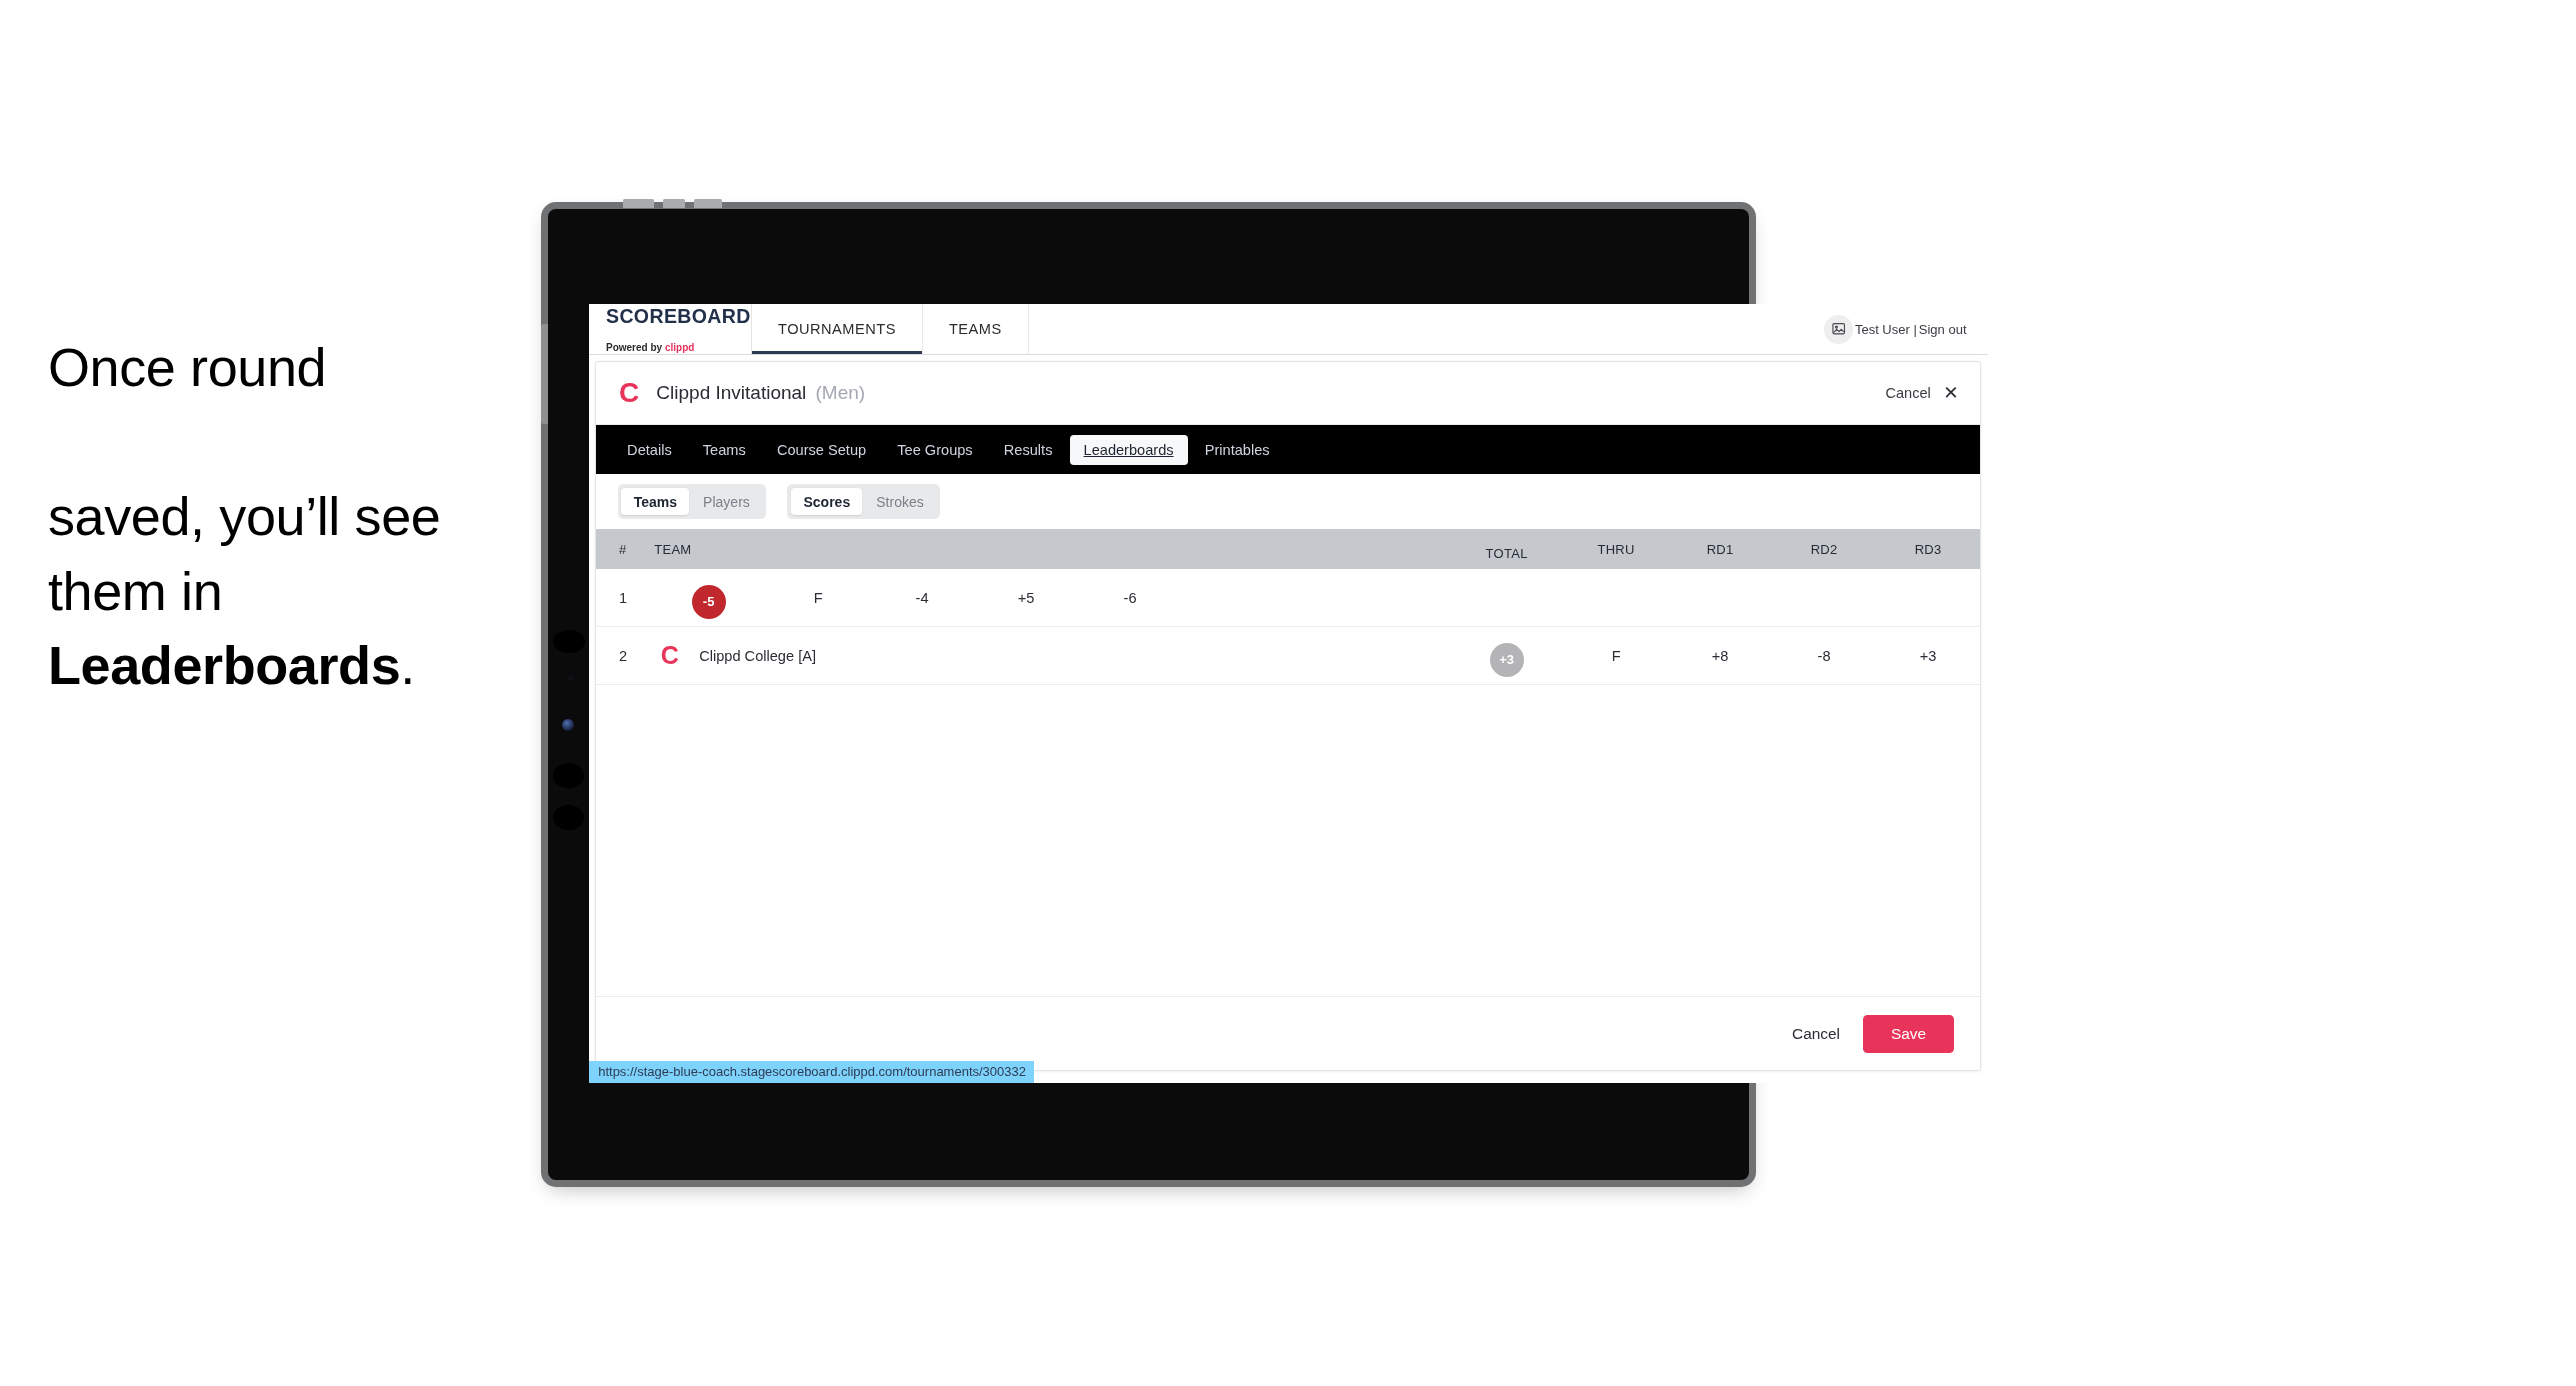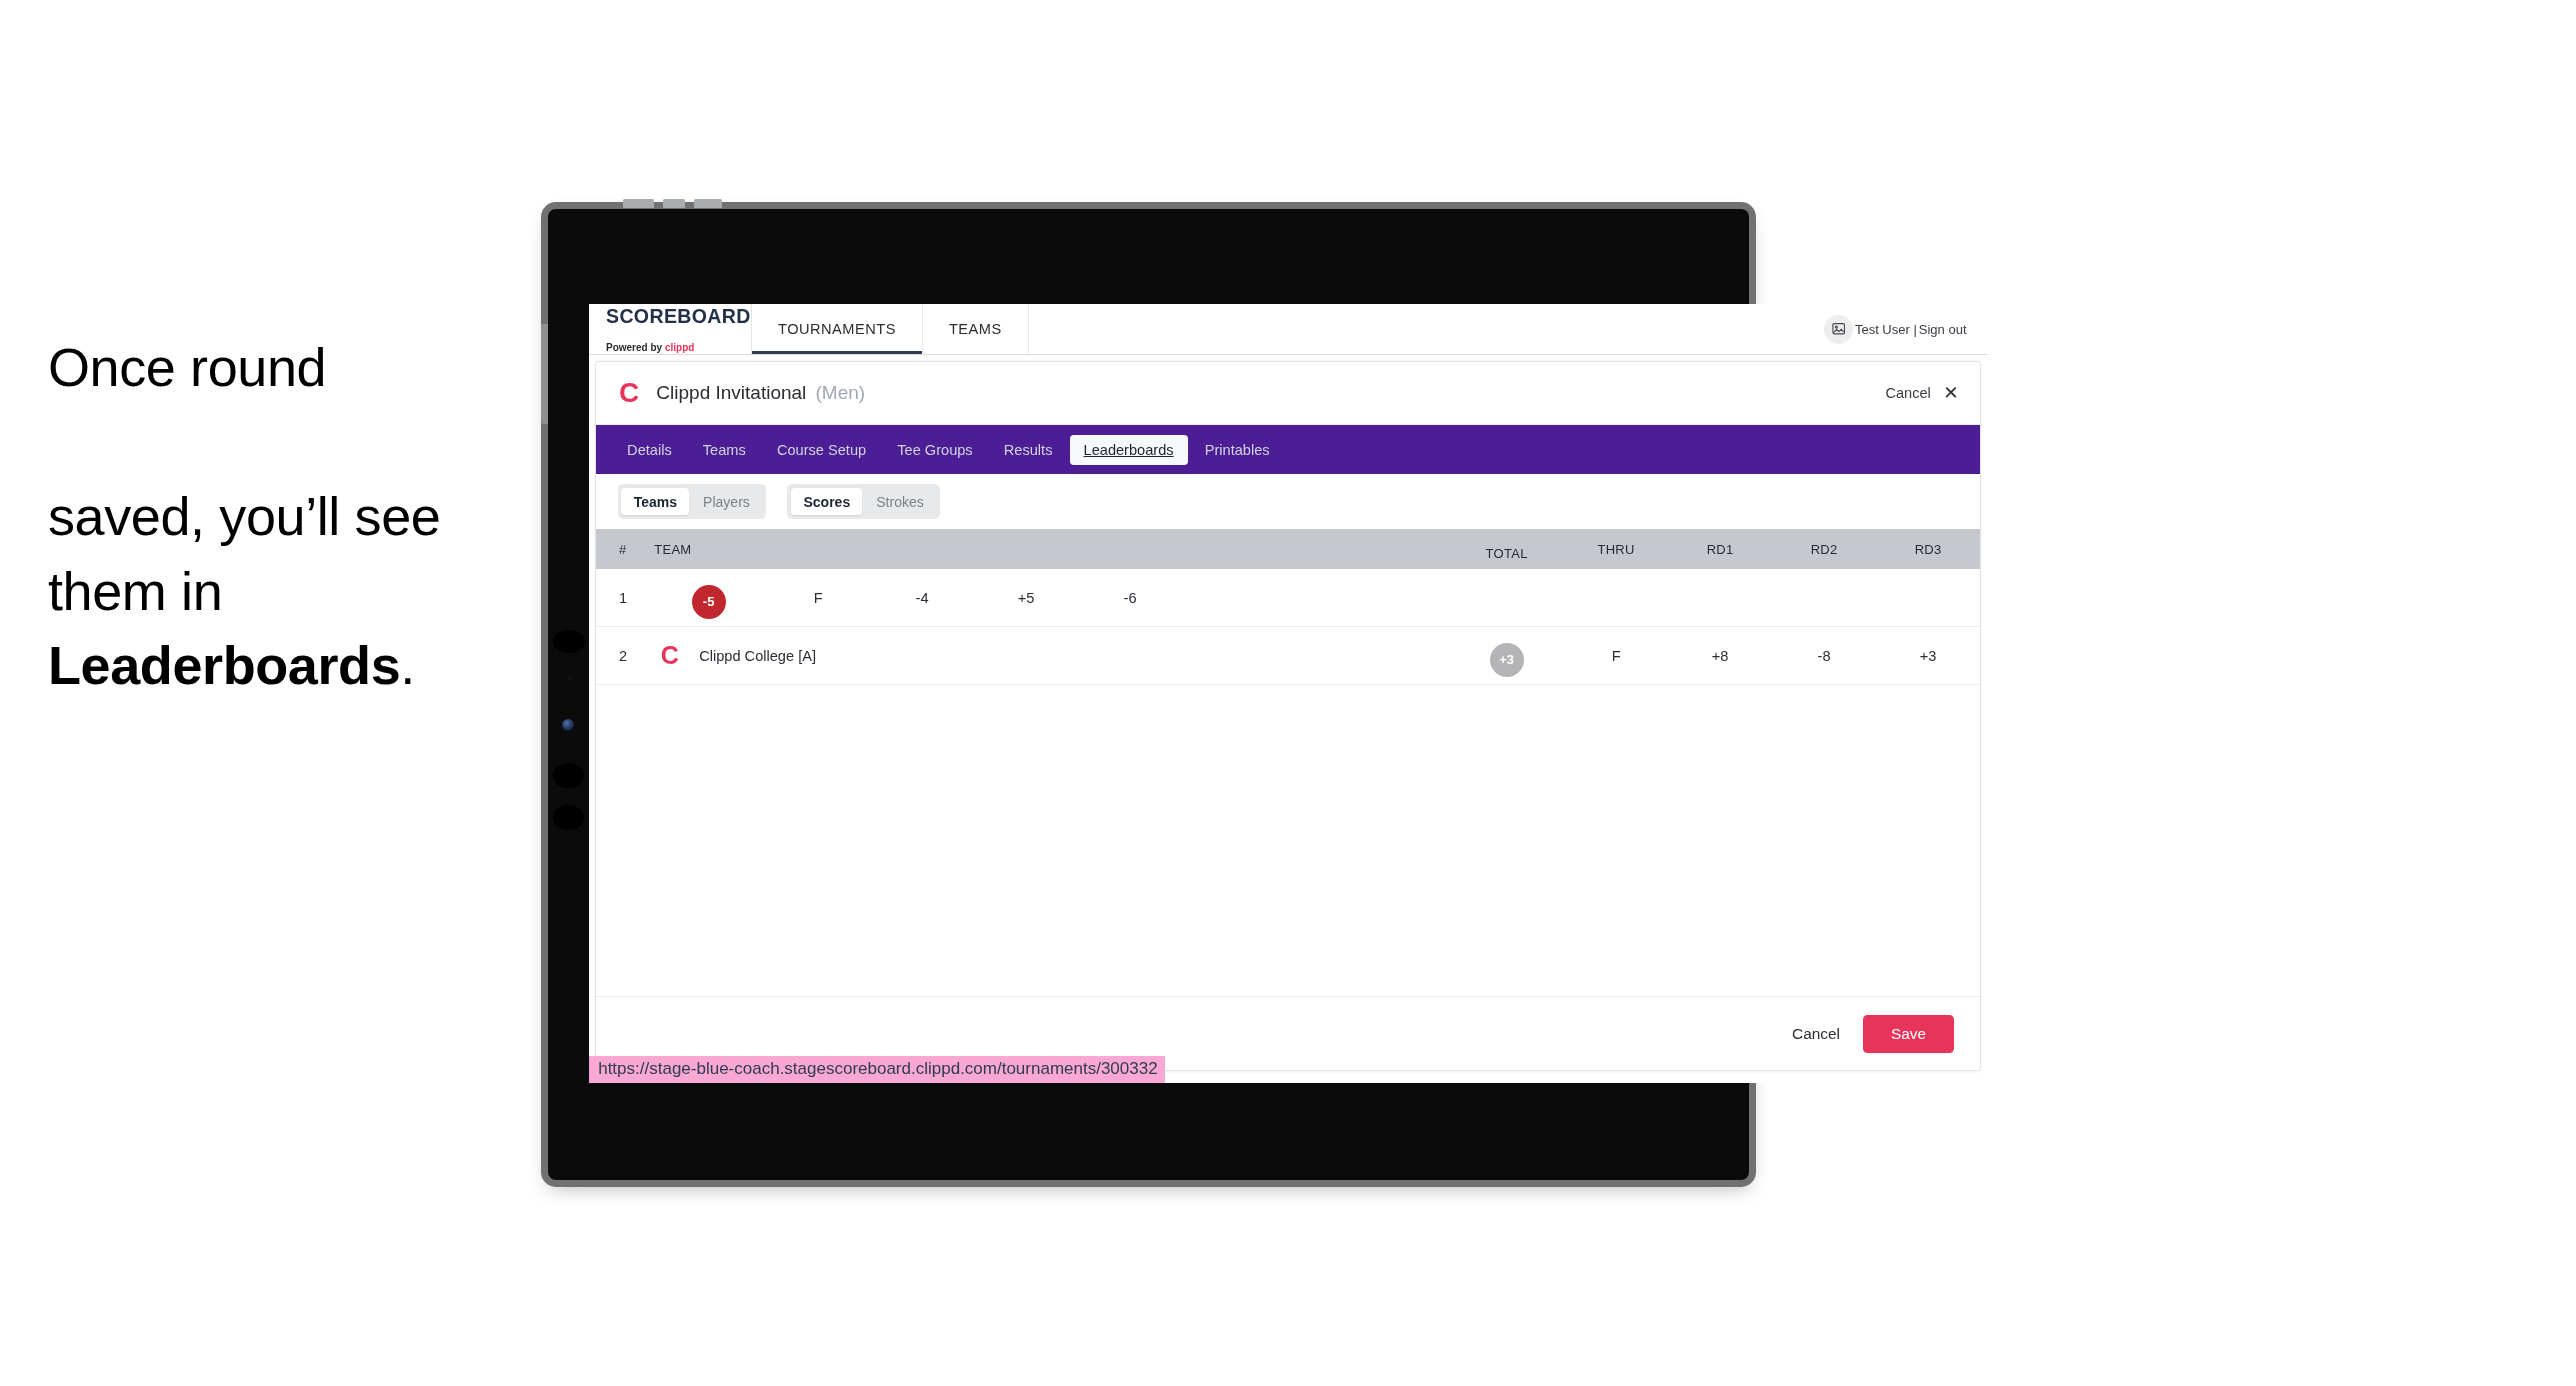--- a/index.html
+++ b/index.html
@@ -178,21 +178,21 @@
   #head-cancel { font-size: 14.6px; color: #3b3b44; cursor: pointer; }
   #head-close {
     font-size: 18.4px; color: #2c2c34;
     margin-left: 12.3px; cursor: pointer;
     line-height: 1;
   }
 
   
   #tabstrip {
     height: 49px;
-    background: #4c1d95;
+    background: #000000;
     display: flex; align-items: center;
     padding-left: 17px;
     gap: 3.1px;
   }
   .tab {
     font-size: 14.6px;
     color: #cfd5e0;
     padding: 7px 14px;
     border-radius: 3.8px;
     cursor: pointer;
@@ -316,23 +316,23 @@
     border-radius: 4.6px;
     padding: 10px 28px;
     cursor: pointer;
     font-family: "Liberation Sans", sans-serif;
   }
 
   
   #statusbar {
     position: absolute;
     left: 0; bottom: 0;
-    background: #f9a8d4;
+    background: #7dd3fc;
     color: #2f3b52;
-    font-size: 17px;
+    font-size: 13px;
     padding: 3.1px 7.7px 3.8px 9.2px;
     white-space: nowrap;
   }
 </style>
 </head>
 <body>
 
 <div id="caption">
   <span>Once round</span><br>
   <br>

